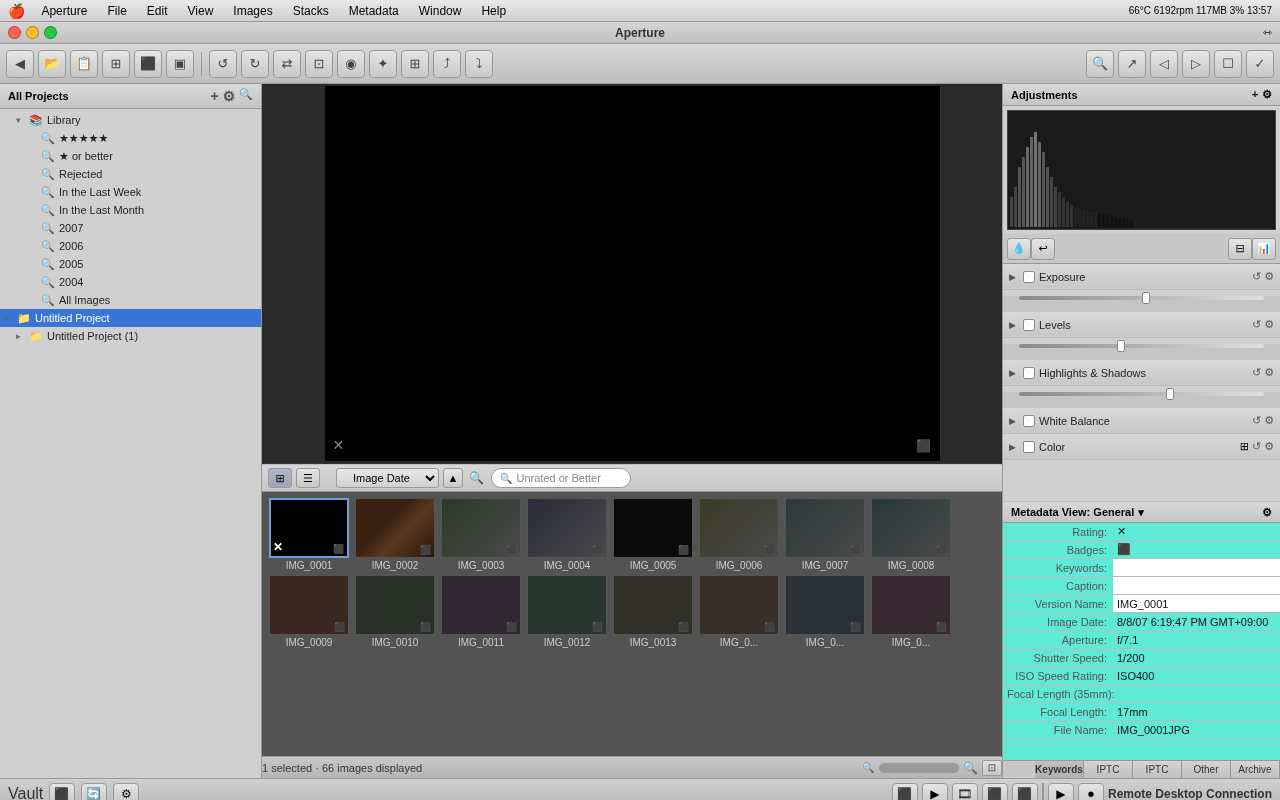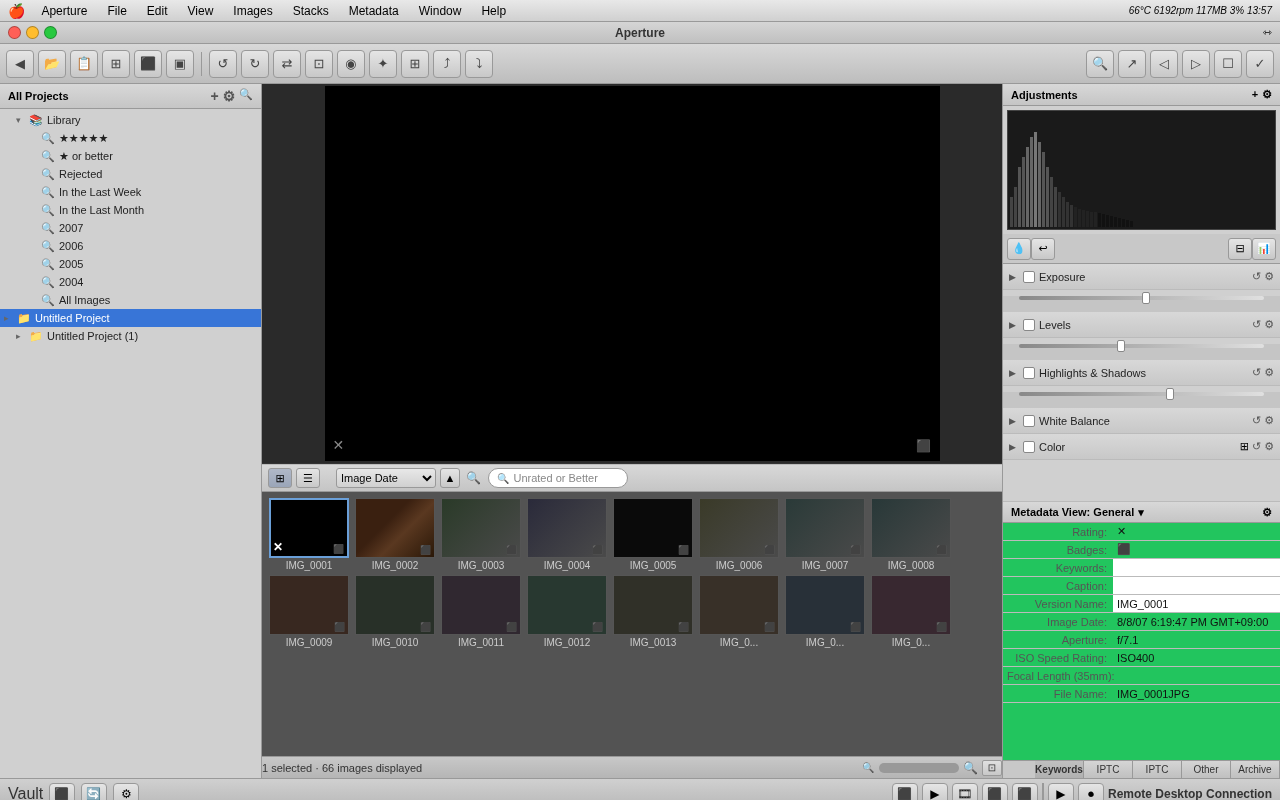--- a/index.html
+++ b/index.html
@@ -2,21 +2,21 @@
 <html><head>
   <meta charset="utf-8">
   <style>
     * { margin: 0; padding: 0; box-sizing: border-box; }
     body { width: 1280px; height: 800px; overflow: hidden; font-family: -apple-system, 'Lucida Grande', sans-serif; font-size: 11px; background: #c0c0c0; user-select: none; }
 
     
     .menubar { height: 22px; background: linear-gradient(to bottom, #e8e8e8, #d0d0d0); display: flex; align-items: center; padding: 0 8px; gap: 12px; border-bottom: 1px solid #999; }
     .menubar-apple { font-size: 14px; }
     .menubar-item { font-size: 12px; font-weight: 500; color: #000; cursor: default; padding: 0 4px; }
-    .menubar-right { margin-left: auto; display: flex; align-items: center; gap: 8px; font-size: 10px; font-style: italic; }
+    .menubar-right { margin-left: auto; display: flex; align-items: center; gap: 8px; font-size: 10px; }
     .window-title-bar { height: 22px; background: linear-gradient(to bottom, #d5d5d5, #c0c0c0); display: flex; align-items: center; justify-content: center; border-bottom: 1px solid #999; position: relative; }
     .traffic-lights { position: absolute; left: 8px; display: flex; gap: 5px; }
     .traffic-light { width: 13px; height: 13px; border-radius: 50%; border: 1px solid rgba(0,0,0,0.3); }
     .tl-red { background: #ff5f57; }
     .tl-yellow { background: #ffbd2e; }
     .tl-green { background: #28c940; }
     .window-title { font-size: 12px; font-weight: bold; color: #333; }
     .window-maximize { position: absolute; right: 8px; }
 
     
@@ -51,21 +51,21 @@
     .content { flex: 1; display: flex; flex-direction: column; background: #535353; }
     .viewer { flex: 0 0 380px; background: #2a2a2a; display: flex; align-items: center; justify-content: center; position: relative; border-bottom: 1px solid #333; }
     .viewer-image { width: 615px; height: 375px; background: #000; position: relative; }
     .viewer-x { position: absolute; bottom: 8px; left: 8px; color: #888; font-size: 14px; }
     .viewer-badge { position: absolute; bottom: 8px; right: 8px; color: #888; font-size: 12px; }
     
     
     .browser-toolbar { height: 28px; background: linear-gradient(to bottom, #d8d8d8, #c5c5c5); display: flex; align-items: center; padding: 0 6px; gap: 4px; border-bottom: 1px solid #999; border-top: 1px solid #bbb; }
     .view-btn { width: 24px; height: 20px; background: linear-gradient(to bottom, #e5e5e5, #c8c8c8); border: 1px solid #999; border-radius: 3px; display: flex; align-items: center; justify-content: center; cursor: pointer; font-size: 11px; }
     .view-btn.active { background: linear-gradient(to bottom, #b0b8c8, #9aa5b8); }
-    .sort-select { height: 20px; font-size: 11px; background: linear-gradient(to bottom, #e8e8e8, #d0d0d0); border: 1px solid #999; border-radius: 3px; padding: 0 0; cursor: pointer; min-width: 100px; }
+    .sort-select { height: 20px; font-size: 11px; background: linear-gradient(to bottom, #e8e8e8, #d0d0d0); border: 1px solid #999; border-radius: 3px; padding: 0 12px; cursor: pointer; min-width: 100px; }
     .sort-arrow { width: 20px; height: 20px; background: linear-gradient(to bottom, #e5e5e5, #c8c8c8); border: 1px solid #999; border-radius: 3px; display: flex; align-items: center; justify-content: center; cursor: pointer; font-size: 11px; }
     .search-filter { height: 20px; background: white; border: 1px solid #999; border-radius: 10px; padding: 0 8px; font-size: 11px; width: 140px; display: flex; align-items: center; gap: 4px; }
     .small-icon-btn { width: 20px; height: 20px; display: flex; align-items: center; justify-content: center; cursor: pointer; font-size: 12px; color: #555; }
 
     
     .thumbnails { flex: 1; overflow-y: auto; background: #535353; padding: 6px; display: flex; flex-wrap: wrap; gap: 4px; align-content: flex-start; }
     .thumb-item { width: 82px; display: flex; flex-direction: column; align-items: center; cursor: pointer; }
     .thumb-item.selected .thumb-frame { border: 2px solid #6a9fd8; background: #6a9fd8; }
     .thumb-frame { width: 80px; height: 60px; background: #3a3a3a; border: 1px solid #555; display: flex; align-items: center; justify-content: center; position: relative; overflow: hidden; }
     .thumb-reject { position: absolute; bottom: 2px; left: 2px; color: #fff; font-size: 12px; font-weight: bold; }
@@ -86,21 +86,21 @@
     .adj-checkbox { width: 12px; height: 12px; border: 1px solid #888; background: white; border-radius: 2px; display: flex; align-items: center; justify-content: center; }
     .adj-label { flex: 1; font-size: 11px; color: #222; }
     .adj-icons { display: flex; gap: 3px; }
     .adj-icon-btn { font-size: 11px; color: #555; cursor: pointer; }
     .adj-slider-row { height: 16px; padding: 0 16px; background: #c5c5c5; }
     .adj-slider-track { width: 100%; height: 4px; background: linear-gradient(to right, #888, #e0e0e0); border-radius: 2px; margin-top: 6px; position: relative; }
     .adj-slider-thumb { width: 8px; height: 12px; background: white; border: 1px solid #888; border-radius: 2px; position: absolute; top: -4px; left: 50%; }
 
     
     .metadata-header { height: 22px; background: linear-gradient(to bottom, #d8d8d8, #c5c5c5); display: flex; align-items: center; padding: 0 8px; border-top: 1px solid #bbb; border-bottom: 1px solid #999; font-size: 11px; font-weight: bold; gap: 4px; }
-    .metadata-content { flex: 1; overflow-y: auto; background: #22c55e; }
+    .metadata-content { flex: 1; overflow-y: auto; background: #5eead4; }
     .meta-row { display: flex; align-items: center; border-bottom: 1px solid #bbb; min-height: 18px; }
     .meta-label { width: 110px; text-align: right; padding-right: 6px; font-size: 11px; color: #555; padding-left: 4px; white-space: nowrap; }
     .meta-value { flex: 1; font-size: 11px; color: #111; padding: 1px 4px; background: white; border: none; height: 17px; }
     .meta-value-text { flex: 1; font-size: 11px; color: #111; padding: 1px 4px; }
     .meta-tabs { height: 18px; background: #c8c8c8; display: flex; border-top: 1px solid #999; }
     .meta-tab { flex: 1; display: flex; align-items: center; justify-content: center; font-size: 10px; color: #333; border-right: 1px solid #999; cursor: pointer; background: linear-gradient(to bottom, #d5d5d5, #c0c0c0); }
     .meta-tab.active { background: linear-gradient(to bottom, #c0c0c0, #b0b0b0); font-weight: bold; margin-left: 32px; }
 
     
     .bottom-dock { height: 30px; background: linear-gradient(to bottom, #d0d0d0, #b8b8b8); border-top: 1px solid #999; display: flex; align-items: center; padding: 0 8px; gap: 6px; }
@@ -550,26 +550,34 @@
       </div>
       <div class="meta-row">
         <span class="meta-label">Image Date:</span>
         <span class="meta-value-text">8/8/07 6:19:47 PM GMT+09:00</span>
       </div>
       <div class="meta-row">
         <span class="meta-label">Aperture:</span>
         <span class="meta-value-text">f/7.1</span>
       </div>
       <div class="meta-row">
+        <span class="meta-label">Shutter Speed:</span>
+        <span class="meta-value-text">1/200</span>
+      </div>
+      <div class="meta-row">
         <span class="meta-label">ISO Speed Rating:</span>
         <span class="meta-value-text">ISO400</span>
       </div>
       <div class="meta-row">
         <span class="meta-label">Focal Length (35mm):</span>
         <span class="meta-value-text"></span>
+      </div>
+      <div class="meta-row">
+        <span class="meta-label">Focal Length:</span>
+        <span class="meta-value-text">17mm</span>
       </div>
       <div class="meta-row">
         <span class="meta-label">File Name:</span>
         <span class="meta-value-text">IMG_0001JPG</span>
       </div>
 
     </div>
 
     <div class="meta-tabs">
       <div class="meta-tab active">Keywords</div>

